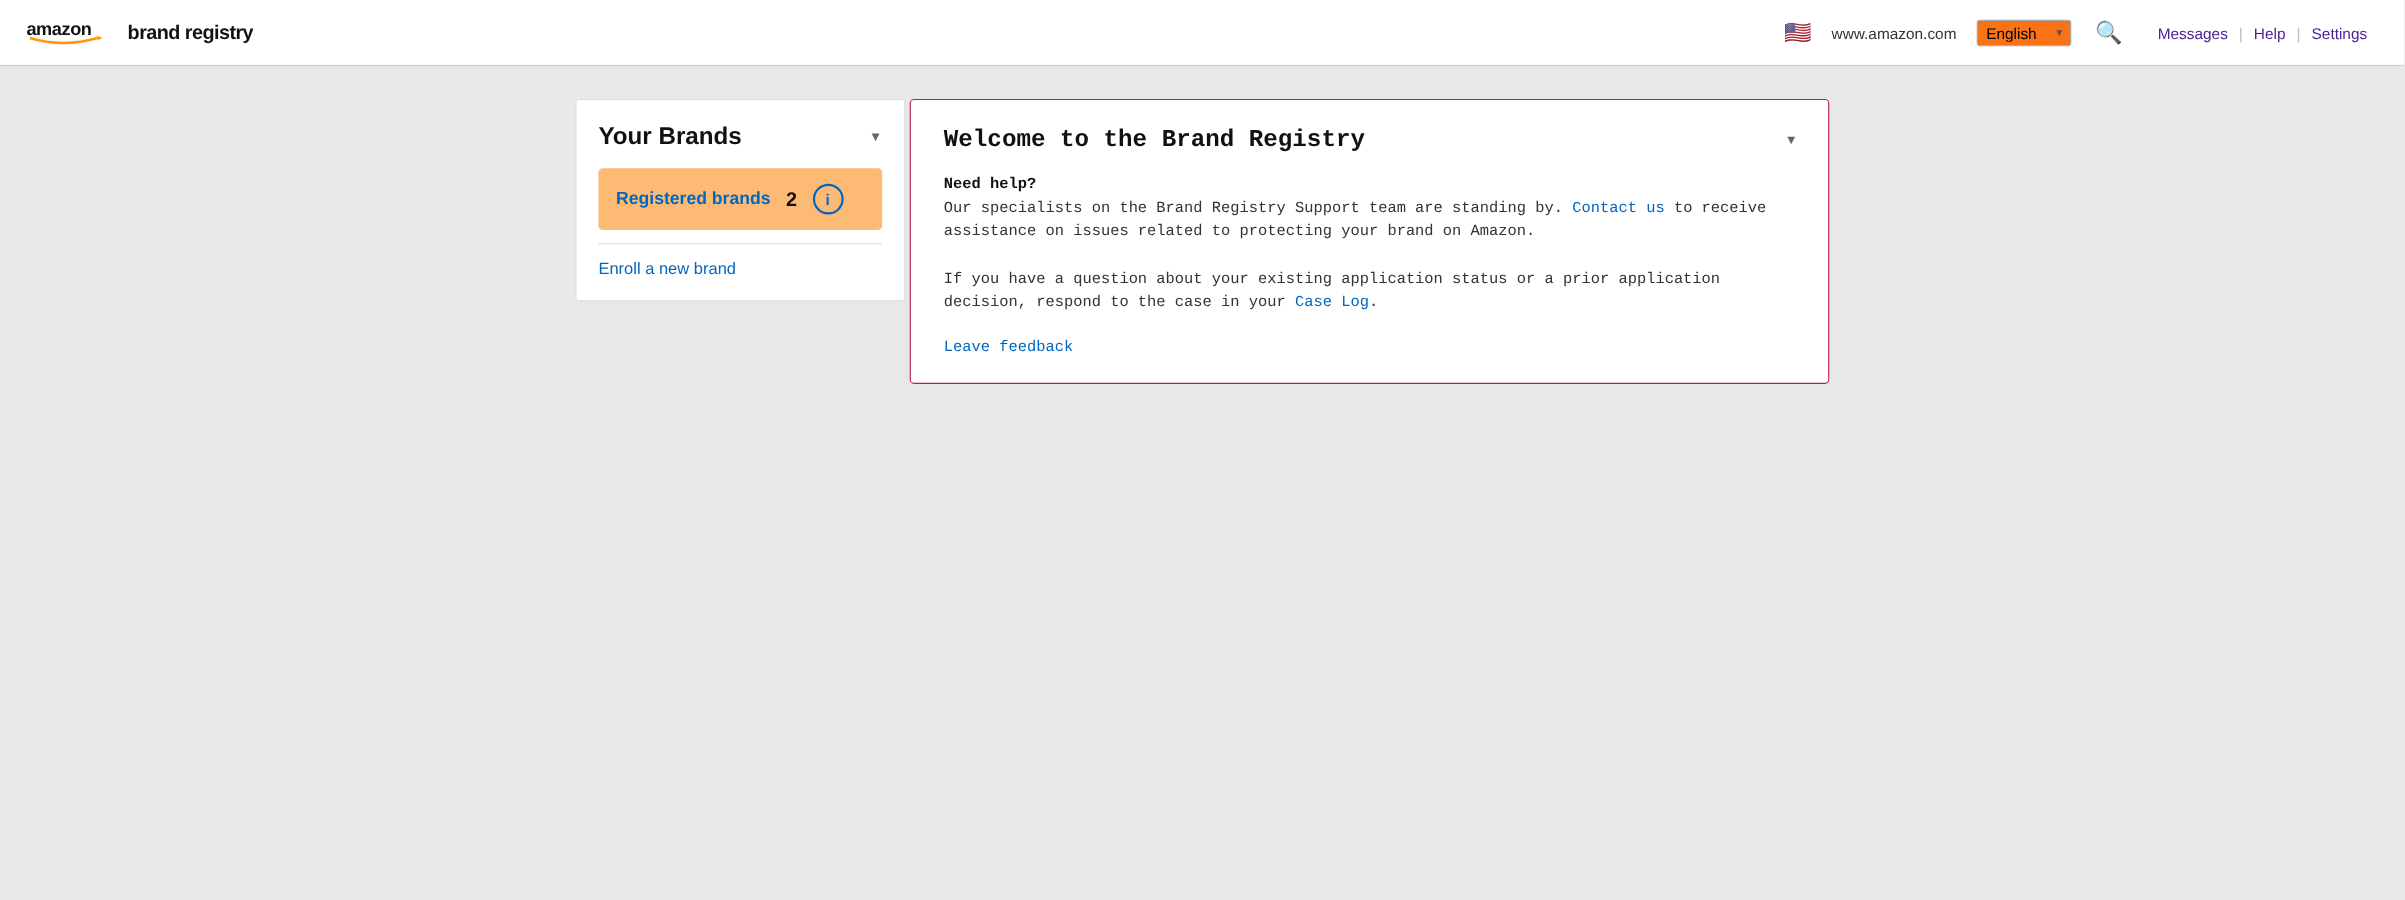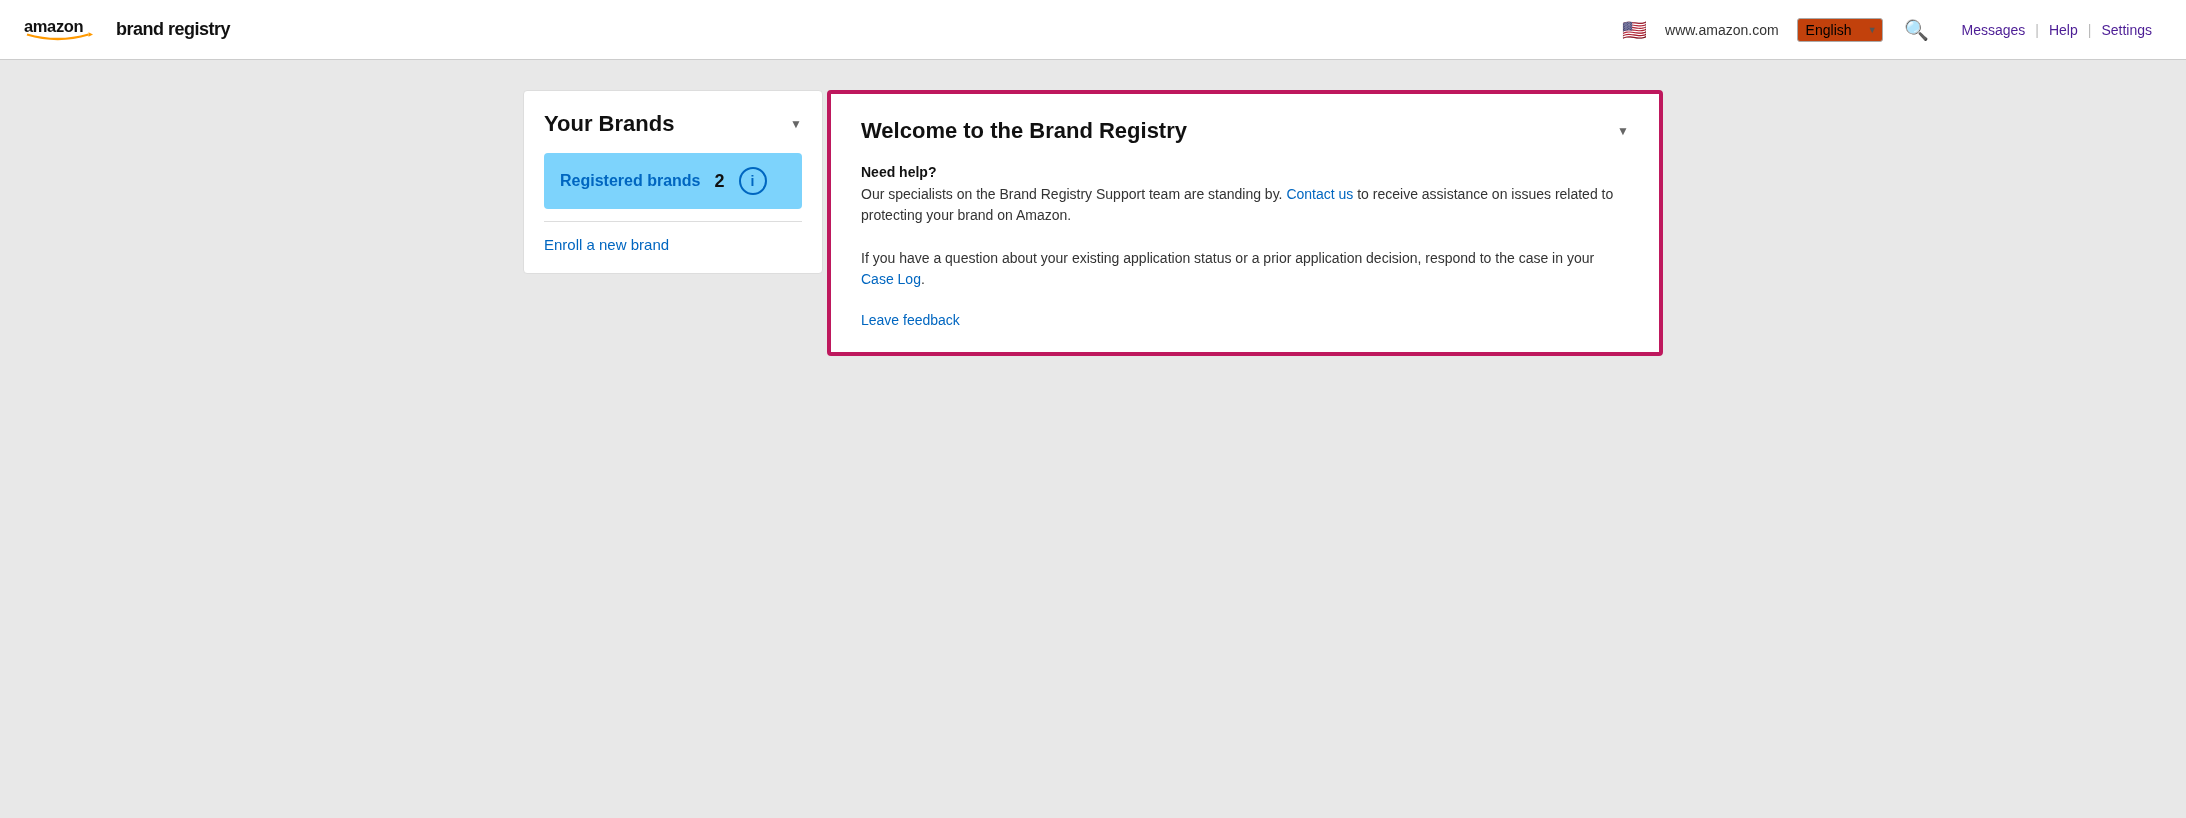--- a/index.html
+++ b/index.html
@@ -52,21 +52,21 @@
     }
     .site-url {
       font-size: 14px;
       color: #333;
     }
     .language-select {
       border: 1px solid #aaa;
       border-radius: 3px;
       padding: 3px 8px;
       font-size: 14px;
-      background: #c2410c;
+      background: #f97316;
       cursor: pointer;
       appearance: none;
       -webkit-appearance: none;
       padding-right: 22px;
       position: relative;
     }
     .language-wrapper {
       position: relative;
       display: inline-block;
     }
@@ -134,21 +134,21 @@
       font-size: 22px;
       font-weight: bold;
       color: #111;
     }
     .panel-collapse-icon {
       color: #666;
       font-size: 12px;
       cursor: pointer;
     }
     .registered-brands-card {
-      background: #7dd3fc;
+      background: #fdba74;
       border-radius: 4px;
       padding: 14px 16px;
       display: flex;
       align-items: center;
       justify-content: space-between;
       margin-bottom: 12px;
     }
     .registered-brands-left {
       display: flex;
       flex-direction: column;
@@ -186,25 +186,26 @@
       color: #0066c0;
       font-size: 15px;
       text-decoration: none;
       display: block;
       text-align: left;
     }
 
     
     .right-panel {
       background: #fff;
-      border: 4px solid #be185d;
+      border: 1px solid #be185d;
       border-radius: 4px;
       padding: 24px 30px;
       flex: 1;
       height: fit-content;
+      font-family: Liberation Mono, monospace;
     }
     .right-panel-header {
       display: flex;
       justify-content: space-between;
       align-items: center;
       margin-bottom: 20px;
     }
     .right-panel-title {
       font-size: 22px;
       font-weight: bold;

